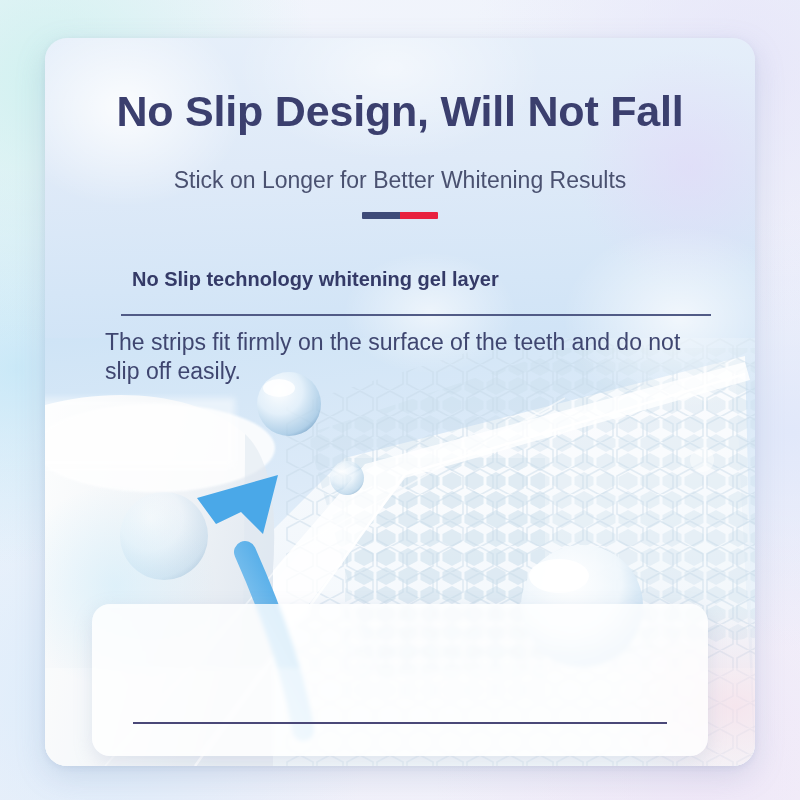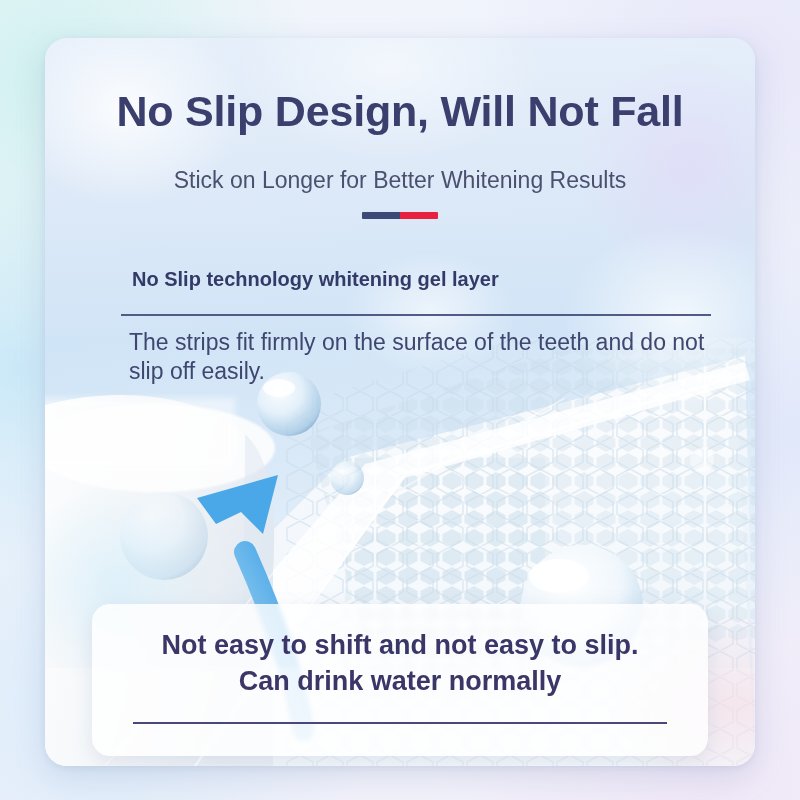--- a/index.html
+++ b/index.html
@@ -69,21 +69,21 @@
     position:absolute; left:76px; top:231px; width:600px;
     font-size:20px; font-weight:700; color:#343a67; line-height:1.05;
     white-space:nowrap;
     margin-left:11px;
   }
   #section-rule {
     position:absolute; left:76px; top:276px; width:590px; height:2px;
     background:#515b86;
   }
   #section-body {
-    position:absolute; left:84px; top:290px; width:600px;
+    position:absolute; left:60px; top:290px; width:600px;
     font-size:23px; font-weight:400; color:#3f4670; line-height:1.28;
   }
 
   
   #scene { position:absolute; left:0; top:300px; width:710px; height:428px; overflow:hidden; }
   #scene svg { display:block; width:710px; height:428px; }
 
   
   #callout {
     position:absolute; left:47px; top:566px; width:616px; height:152px;
@@ -222,19 +222,17 @@
     <div id="accent-bar">
       <span class="seg-navy"></span>
       <span class="seg-red"></span>
     </div>
 
     <div id="section-heading">No Slip technology whitening gel layer</div>
     <div id="section-rule"></div>
     <div id="section-body">The strips fit firmly on the surface of the teeth and do not slip off easily.</div>
 
     <div id="callout">
-      <div id="callout-text">Not easy to shift and not easy to slip.
-Can drink water normally</div>
       <div id="callout-rule"></div>
     </div>
 
   </div>
 </div>
 
 </body></html>

